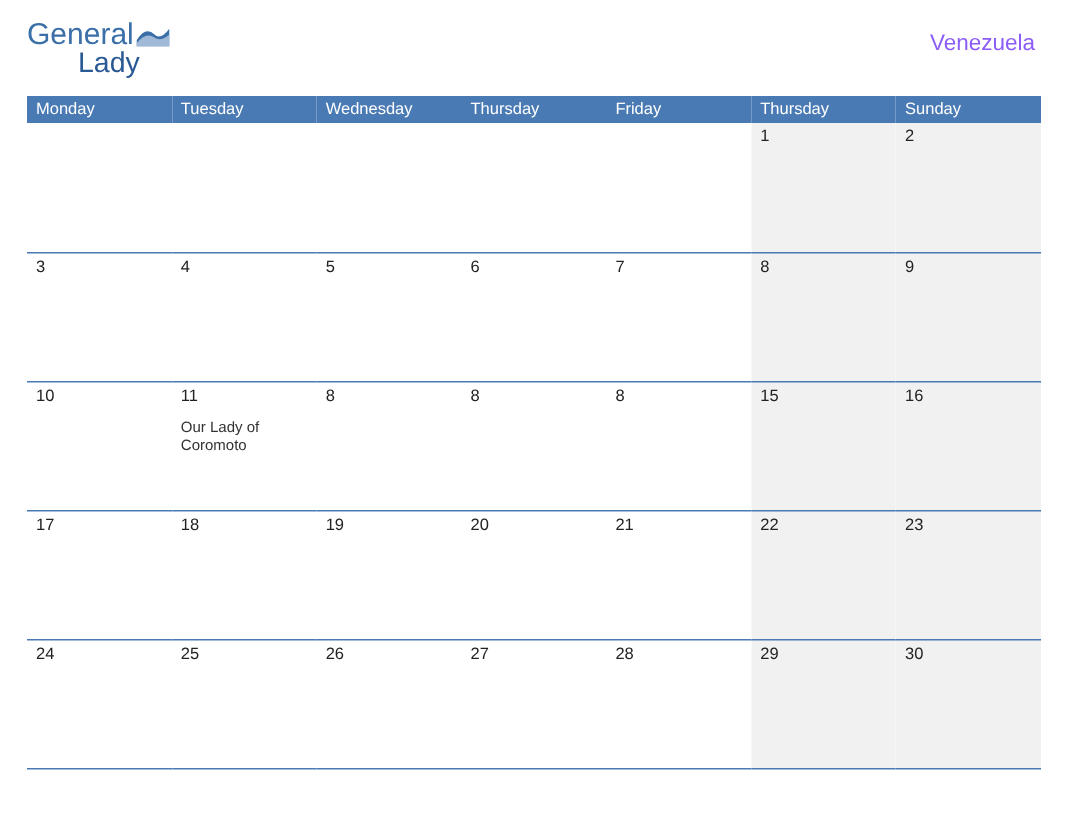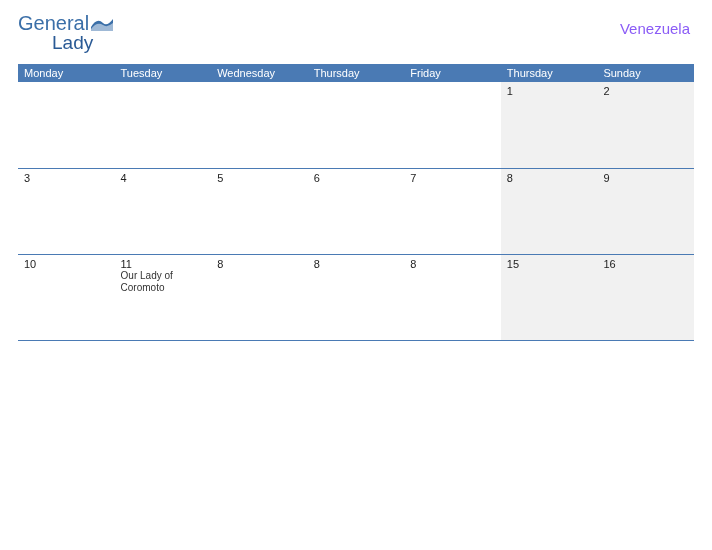--- a/index.html
+++ b/index.html
@@ -60,21 +60,21 @@
     padding: 3px 6px;
     font-size: 11px;
     color: #333;
     background: #fff;
   }
   .cal td.weekend { background: #f1f1f1; }
   .cal tbody tr { border-top: 1px solid #4a7ab4; }
   .cal tbody tr:first-child { border-top: none; }
   .cal tbody tr:last-child td { border-bottom: 1px solid #4a7ab4; }
   .daynum { font-size: 11px; color: #222; }
-  .event { font-size: 10px; color: #333; margin-top: 0; line-height: 1.2; max-width: 70px; }
+  .event { font-size: 10px; color: #333; margin-top: 10px; line-height: 1.2; max-width: 70px; }
 </style>
 </head>
 <body>
 
 <div class="header">
   <div class="logo">
     <span class="general">General</span>
     <svg width="22" height="16" viewBox="0 0 22 16">
       <path d="M0 12 Q 6 2 12 8 Q 16 12 22 4 L22 16 L0 16 Z" fill="#3b6fa8"></path>
       <path d="M0 14 Q 6 6 12 10 Q 16 13 22 8 L22 16 L0 16 Z" fill="#9fb9d6"></path>
@@ -163,14 +163,60 @@
         <td>
           <div class="daynum">8</div>
         </td>
         <td class="weekend">
           <div class="daynum">15</div>
         </td>
         <td class="weekend">
           <div class="daynum">16</div>
         </td>
       </tr>
+      <tr>
+        <td>
+          <div class="daynum">17</div>
+        </td>
+        <td>
+          <div class="daynum">18</div>
+        </td>
+        <td>
+          <div class="daynum">19</div>
+        </td>
+        <td>
+          <div class="daynum">20</div>
+        </td>
+        <td>
+          <div class="daynum">21</div>
+        </td>
+        <td class="weekend">
+          <div class="daynum">22</div>
+        </td>
+        <td class="weekend">
+          <div class="daynum">23</div>
+        </td>
+      </tr>
+      <tr>
+        <td>
+          <div class="daynum">24</div>
+        </td>
+        <td>
+          <div class="daynum">25</div>
+        </td>
+        <td>
+          <div class="daynum">26</div>
+        </td>
+        <td>
+          <div class="daynum">27</div>
+        </td>
+        <td>
+          <div class="daynum">28</div>
+        </td>
+        <td class="weekend">
+          <div class="daynum">29</div>
+        </td>
+        <td class="weekend">
+          <div class="daynum">30</div>
+        </td>
+      </tr>
     </tbody>
 </table>
 
 </body></html>

